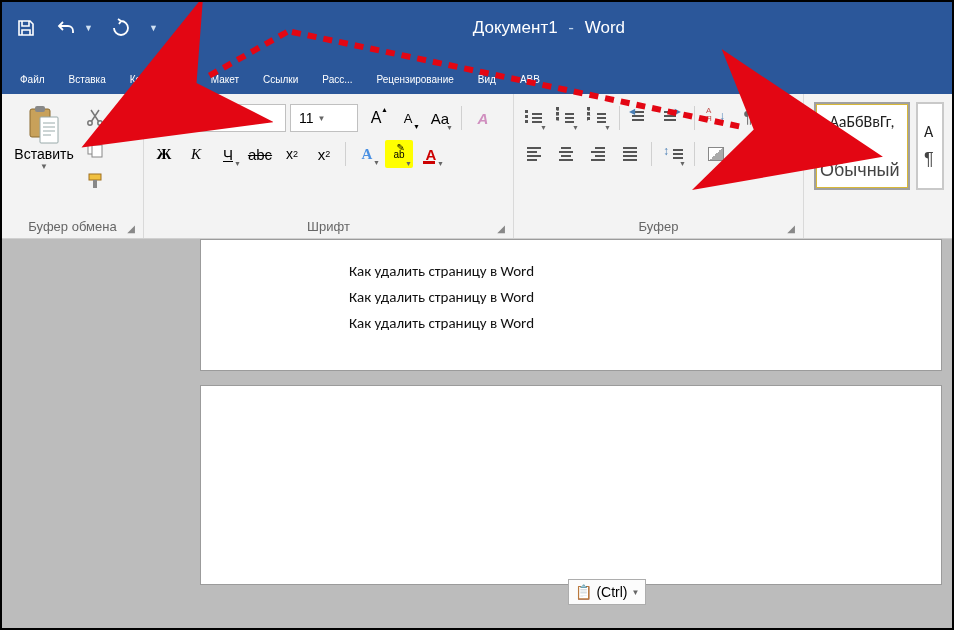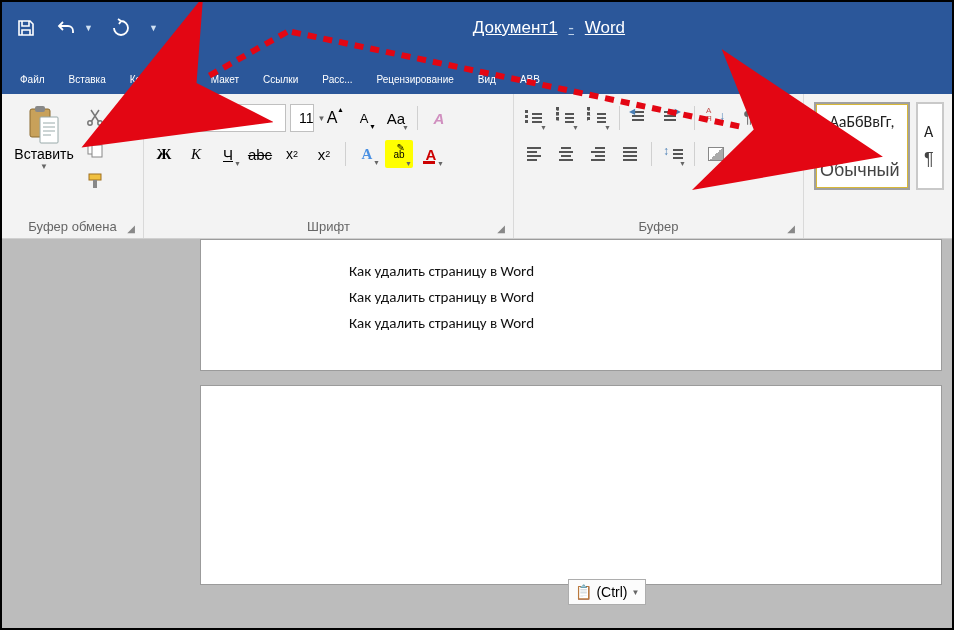--- a/index.html
+++ b/index.html
@@ -3,21 +3,21 @@
 <meta charset="utf-8">
 <style>
 * { box-sizing: border-box; margin: 0; padding: 0; }
 body { font-family: "Segoe UI", Arial, sans-serif; font-size: 13px; background: #fff; width: 954px; height: 630px; overflow: hidden; border: 2px solid #000; }
 
 
 .titlebar { background: #2b579a; height: 52px; display: flex; align-items: center; padding: 0 12px; color: #fff; }
 .qat { display: flex; gap: 16px; align-items: center; }
 .qat .icon { width: 24px; height: 24px; display: flex; align-items: center; justify-content: center; font-size: 18px; cursor: pointer; }
 .title-center { flex: 1; text-align: center; font-size: 17px; }
-.title-center span { color: #fff; text-decoration: underline; }
+.title-center span { color: #fff; }
 .title-center .sep { color: #bcd0e8; margin: 0 6px; }
 
 
 .tabs { background: #2b579a; height: 40px; display: flex; align-items: flex-end; padding: 0 6px; color: #fff; }
 .tab { padding: 9px 12px; font-size: 10px; cursor: pointer; color: #fff; }
 .tab.active { background: #f3f3f3; color: #2b579a; }
 
 
 .ribbon { background: #f3f3f3; border-bottom: 1px solid #d0d0d0; height: 145px; display: flex; }
 .group { border-right: 1px solid #d9d9d9; display: flex; flex-direction: column; padding: 4px 6px 0 6px; }
@@ -32,21 +32,21 @@
 .clipboard .big .dd { font-size: 8px; color: #666; }
 .clipboard .side { display: flex; flex-direction: column; gap: 10px; padding: 8px 4px 0 4px; }
 .clipboard .side .sm { width: 22px; height: 22px; cursor: pointer; display:flex; align-items:center; justify-content:center; }
 
 
 .font-body { flex-direction: column; gap: 8px; padding-top: 6px; }
 .font-row { display: flex; gap: 4px; align-items: center; }
 .combo { background: #fff; border: 1px solid #c0c0c0; height: 28px; display: flex; align-items: center; padding: 0 4px 0 8px; font-size: 14px; cursor: text; }
 .combo .dd { font-size: 8px; color: #666; margin-left: 4px; cursor: pointer; }
 .font-name { width: 136px; }
-.font-size { width: 24px; }
+.font-size { width: 68px; }
 .btn { width: 28px; height: 28px; display: flex; align-items: center; justify-content: center; cursor: pointer; font-size: 15px; position: relative; }
 .btn .dd { position: absolute; right: 1px; bottom: 1px; font-size: 7px; color: #666; }
 .btn.grow { font-size: 16px; }
 .btn.grow::after { content: "\25B2"; font-size: 7px; position: absolute; top: 2px; right: 2px; }
 .btn.shrink { font-size: 13px; }
 .btn.shrink::after { content: "\25BC"; font-size: 7px; position: absolute; bottom: 2px; right: 2px; }
 .bold { font-weight: bold; font-family: Georgia, serif; }
 .italic { font-style: italic; font-family: Georgia, serif; }
 .underline { text-decoration: underline; }
 .strike { text-decoration: line-through; }

